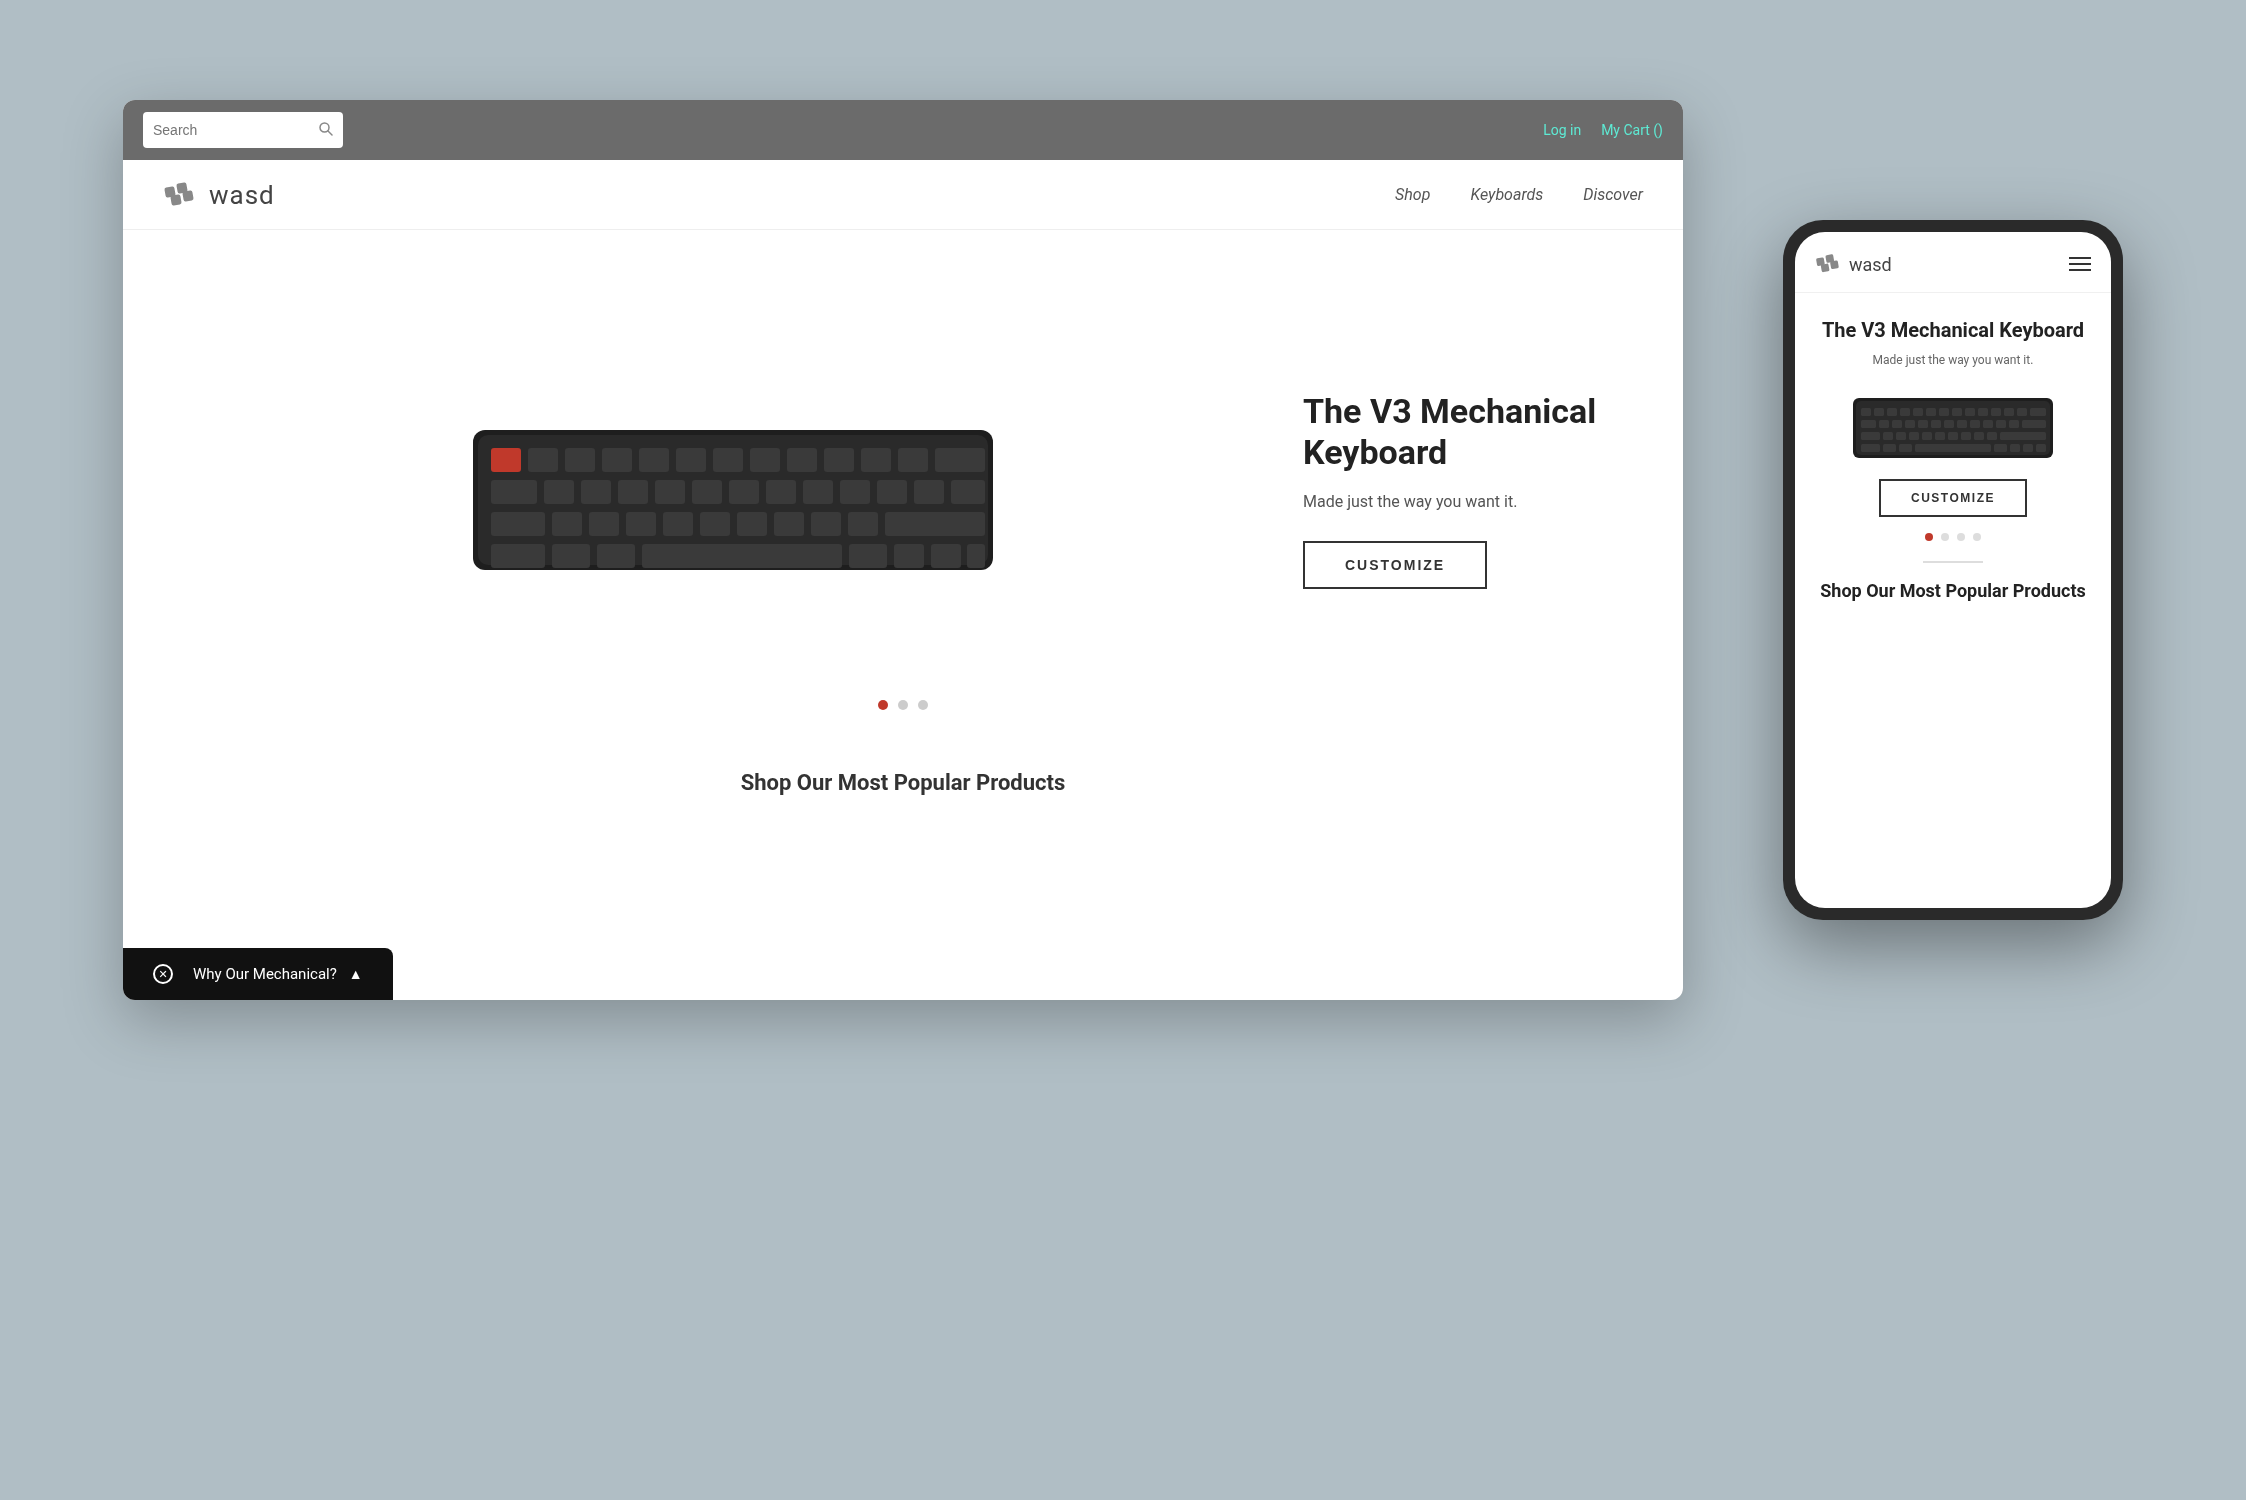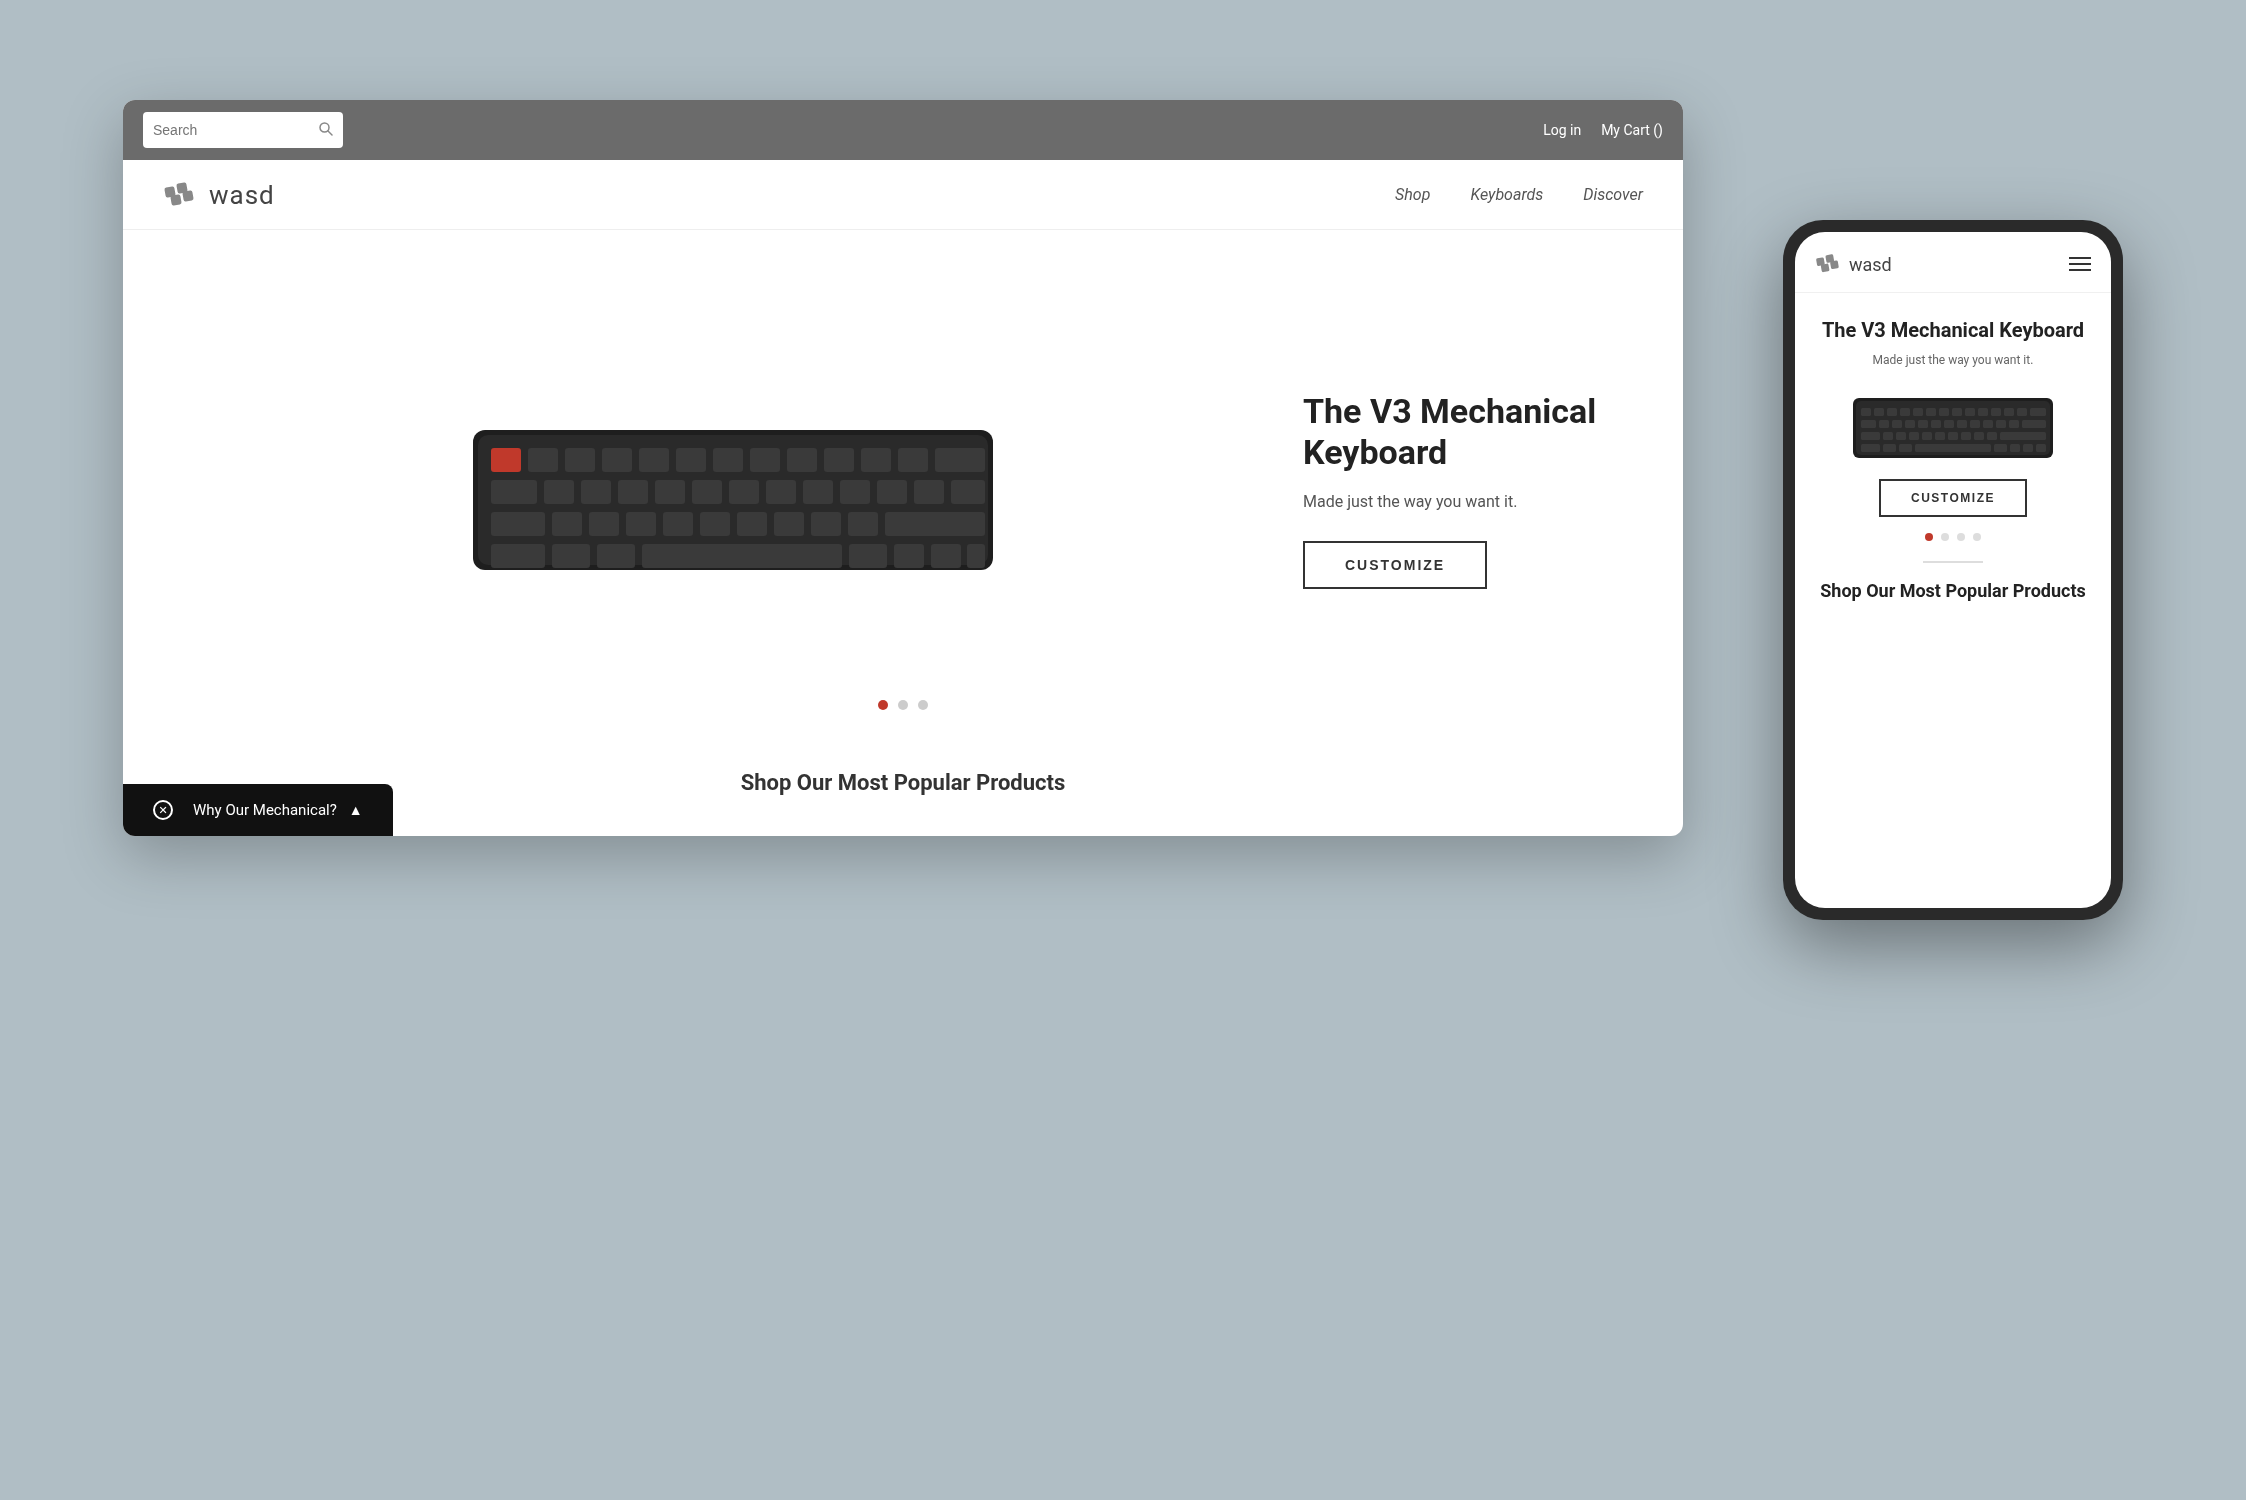--- a/index.html
+++ b/index.html
@@ -20,21 +20,21 @@
       width: 2000px;
       height: 1300px;
     }
 
     
     .desktop-window {
       position: absolute;
       left: 0;
       top: 0;
       width: 1560px;
-      height: 736px;
+      height: 900px;
       background: #fff;
       border-radius: 12px;
       overflow: hidden;
       box-shadow: 0 20px 60px rgba(0,0,0,0.25);
     }
 
     
     .browser-chrome {
       background: #6b6b6b;
       height: 60px;
@@ -66,21 +66,21 @@
 
     .browser-right-nav {
       display: flex;
       align-items: center;
       gap: 20px;
       color: #fff;
       font-size: 14px;
     }
 
     .browser-right-nav a {
-      color: #ffffff;
+      color: #5eead4;
       text-decoration: none;
       cursor: pointer;
     }
 
     
     .main-nav {
       background: #fff;
       height: 70px;
       display: flex;
       align-items: center;

